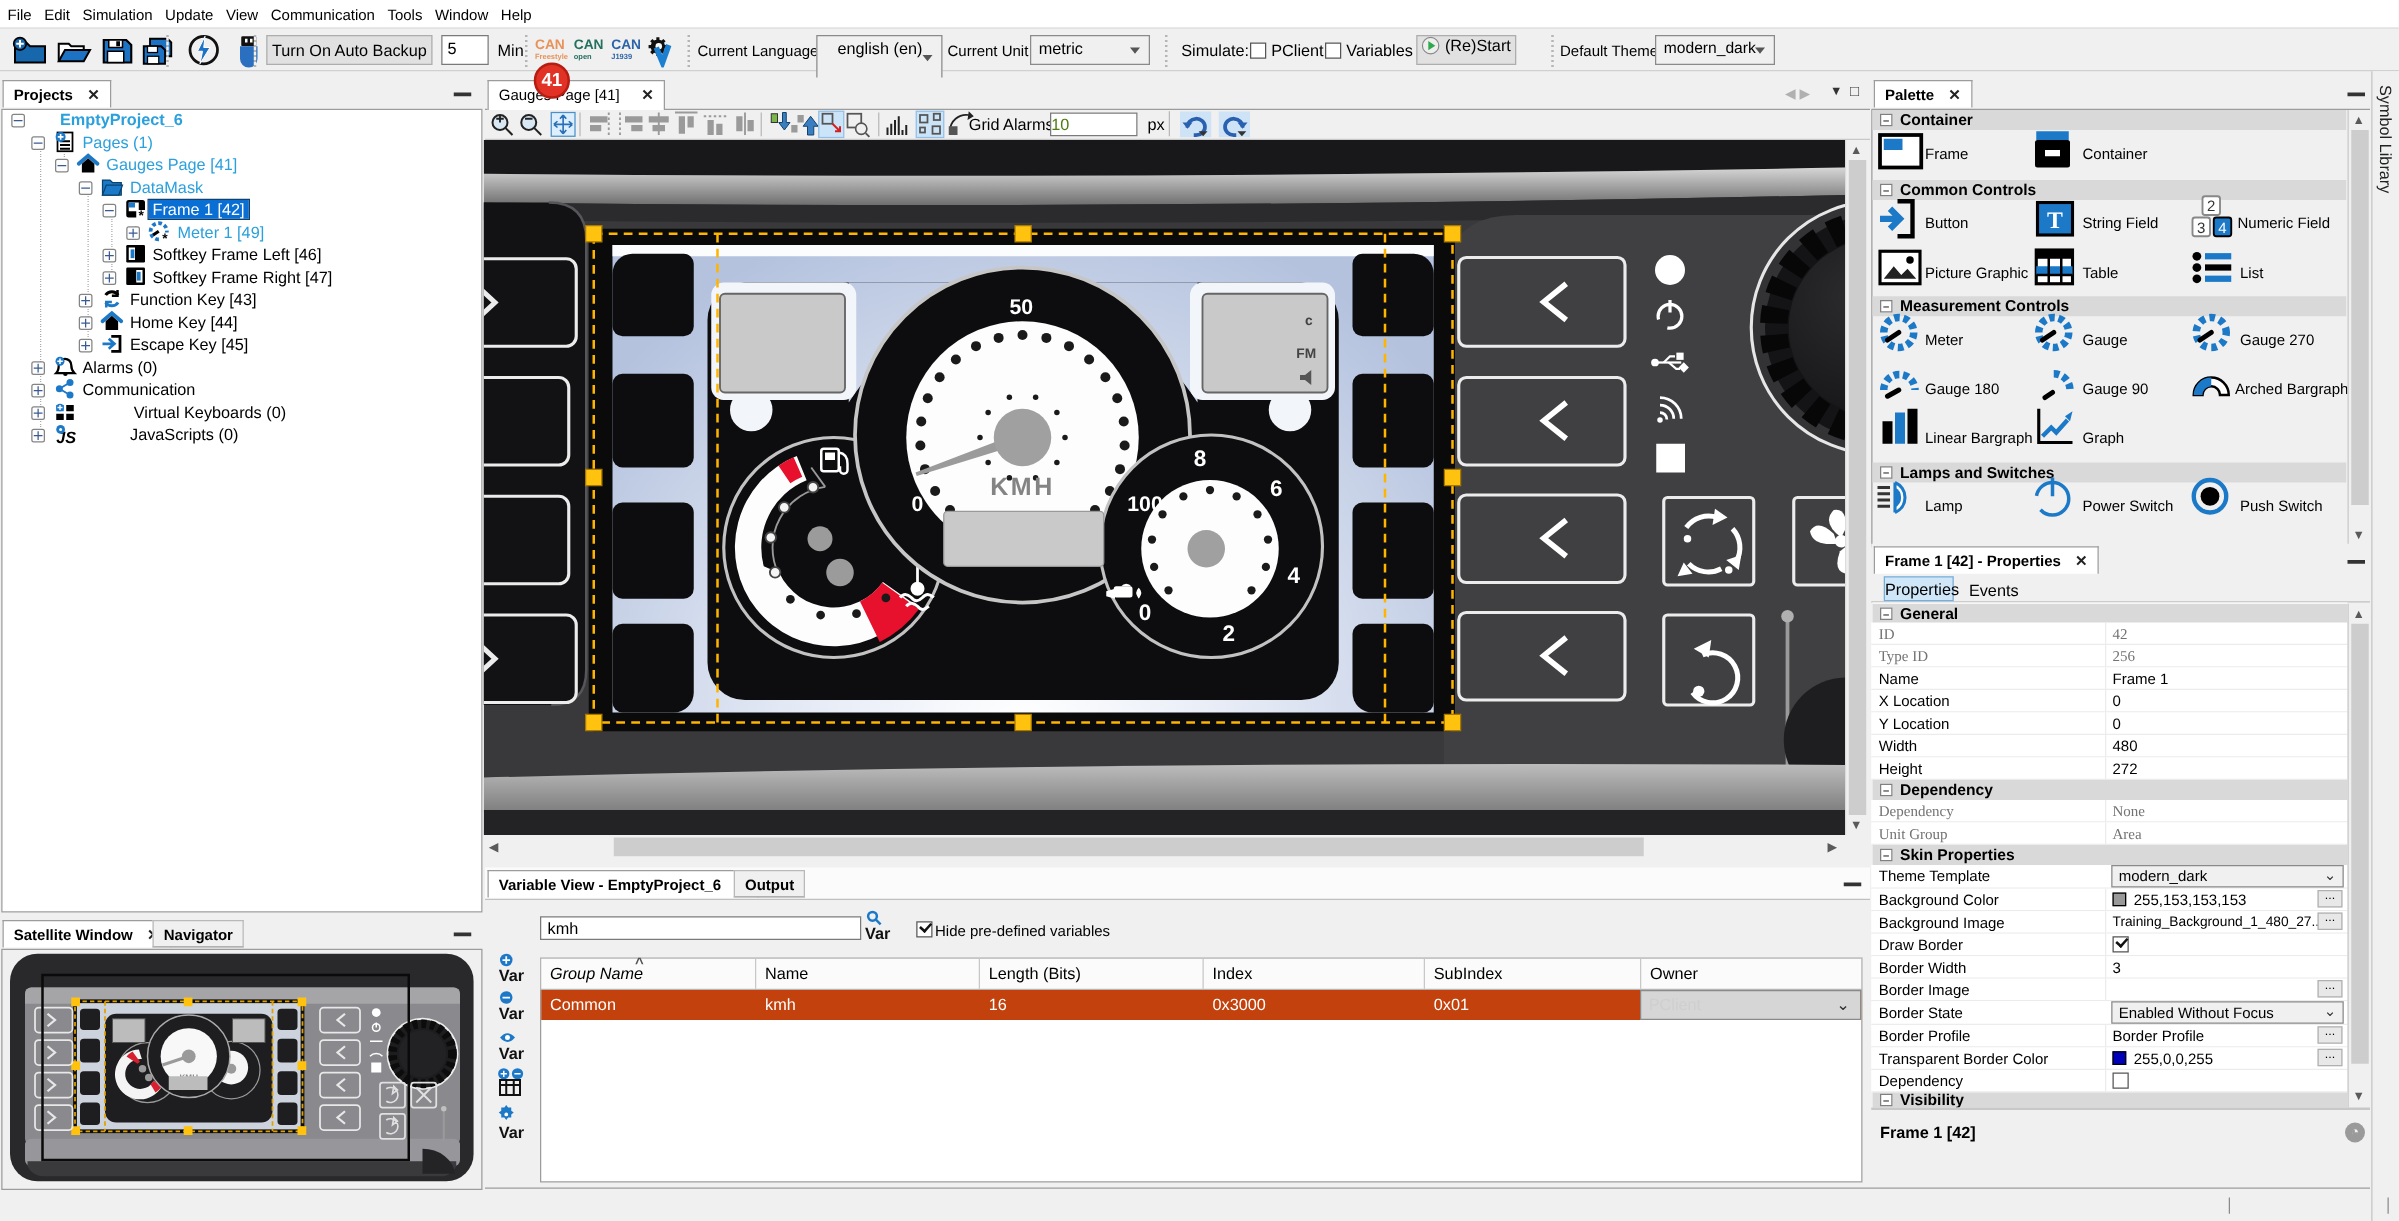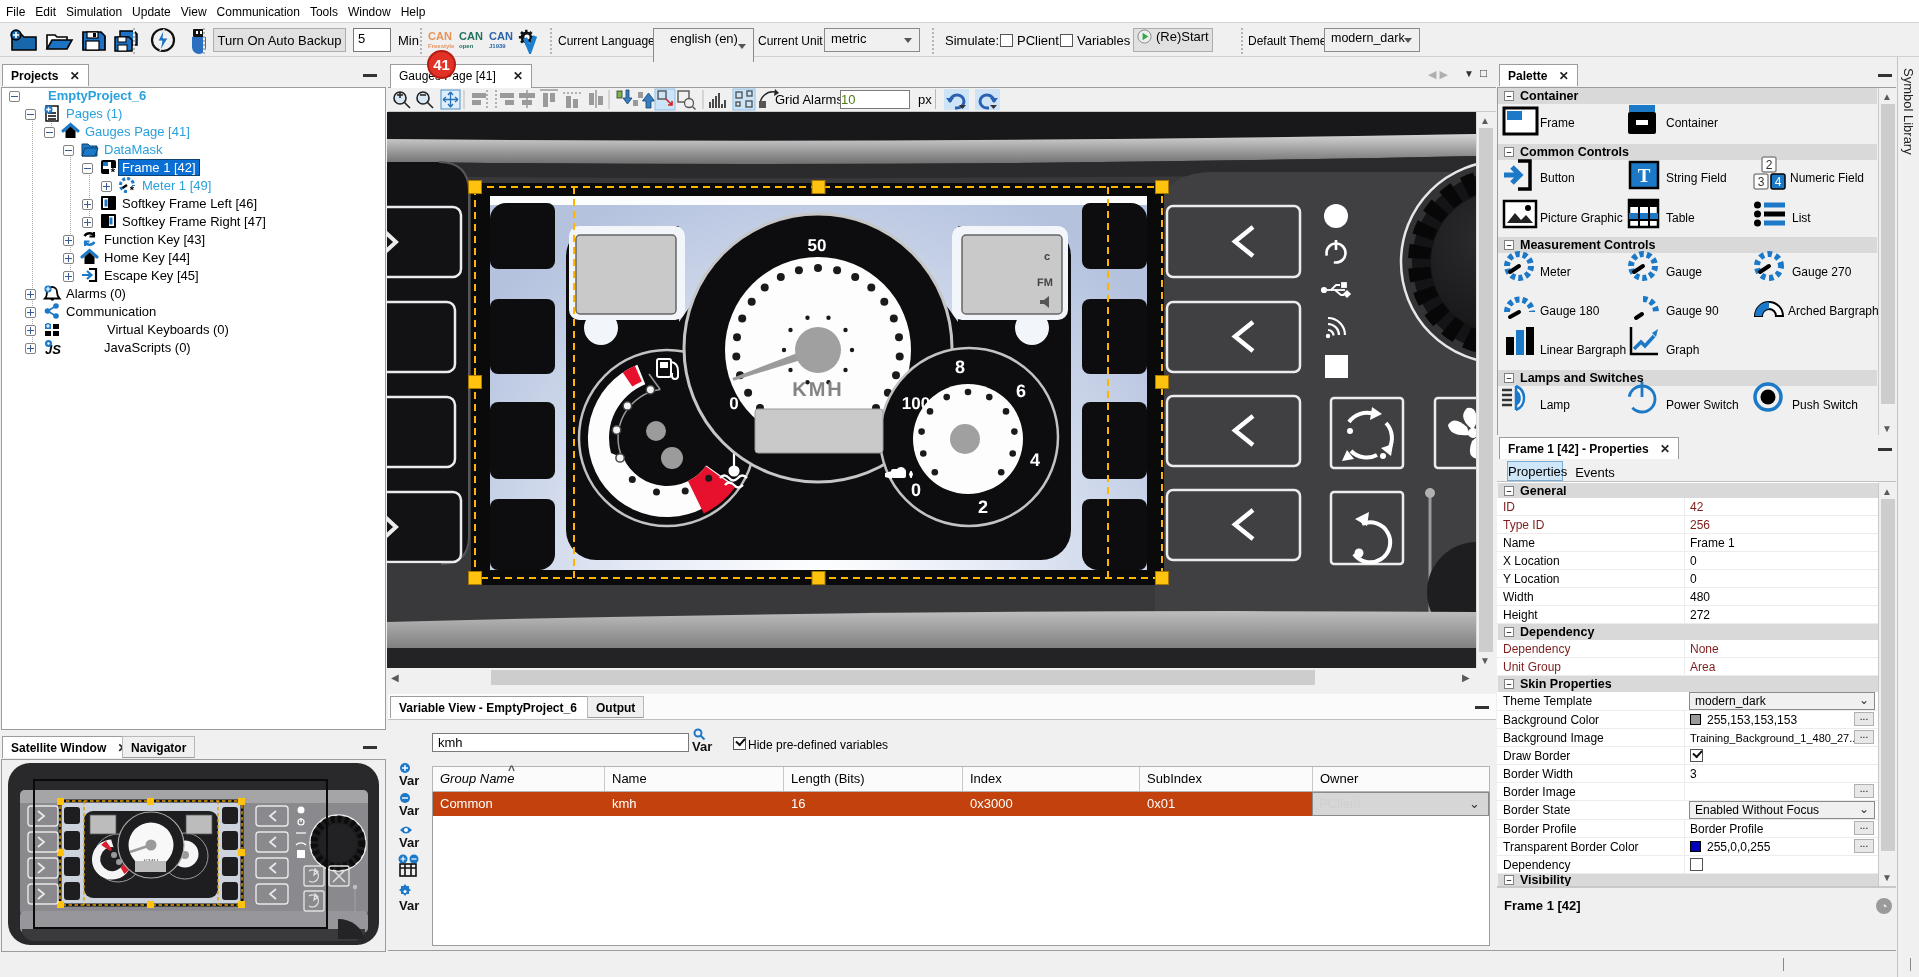--- a/index.html
+++ b/index.html
@@ -39,21 +39,21 @@
 .sbarrow { position:absolute; color:#5a5a5a; font-size:10px; text-align:center; }
 
 .phead { position:absolute; left:1px; background:#d9d9d9; font-weight:bold; font-size:12.5px; padding:1px 0 0 22px; height:16px; width:376px;}
 .phead .pm { position:absolute; left:6px; top:3px; width:10px; height:10px; border:1px solid #808080; background:#fff; font-size:9px; line-height:8px; text-align:center; color:#333;}
 .pitem { position:absolute; font-size:12px; white-space:nowrap; padding-top:1px; }
 
 .prow { position:absolute; left:1497px; width:381px; height:18px; border-bottom:1px solid #ececec; font-size:12px; background:#fff;}
 .prow .pl { position:absolute; left:6px; top:2px; }
 .prow .pv { position:absolute; left:193px; top:2px; }
 .prow .pdiv { position:absolute; left:187px; top:0; width:1px; height:18px; background:#ececec; }
-.gray { color:#7f1d1d; }
+.gray { color:#737373;font-family:Liberation Serif, serif; }
 .dots { position:absolute; width:20px; height:14px; background:#e8e8e8; border:1px solid #b0b0b0; font-size:10px; text-align:center; line-height:8px; top:1px; left:357px;}
 </style>
 </head>
 <body>
 <div id="menubar" style="padding-left:1px;"><span>File</span><span>Edit</span><span>Simulation</span><span>Update</span><span>View</span><span>Communication</span><span>Tools</span><span>Window</span><span>Help</span></div>
 <div id="toolbar">
 <svg class="abs" style="left:8px;top:4px" width="540" height="28" viewBox="0 0 540 28">
 
  <g>
   <path d="M4 7 h9 l3 3 h12 v13 H4 z" fill="#1667ac" stroke="#000" stroke-width="1.6"></path>

